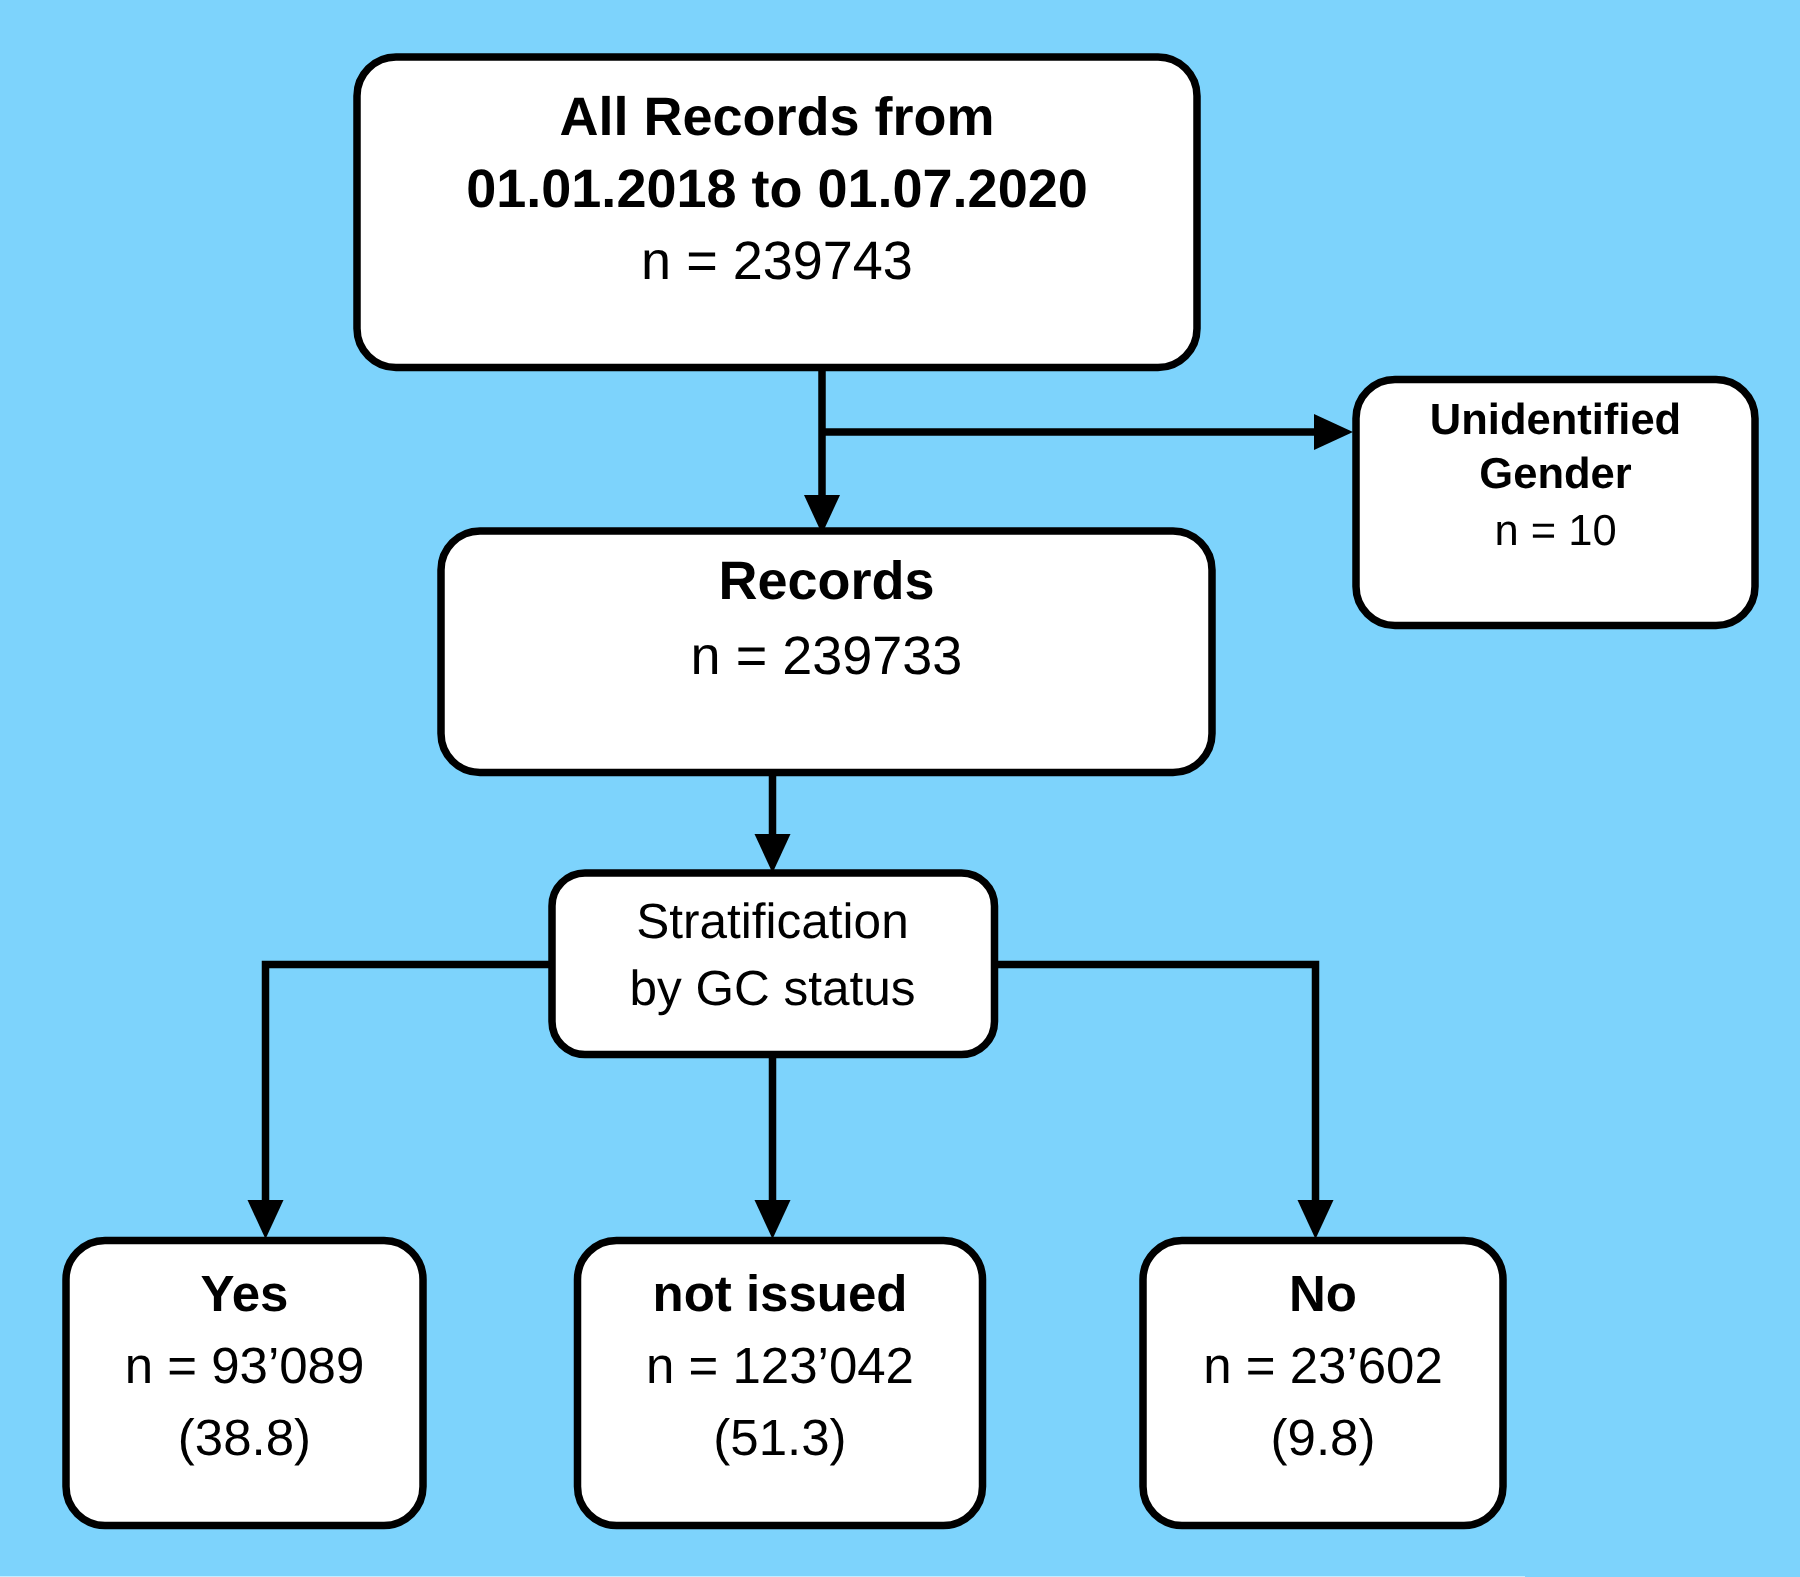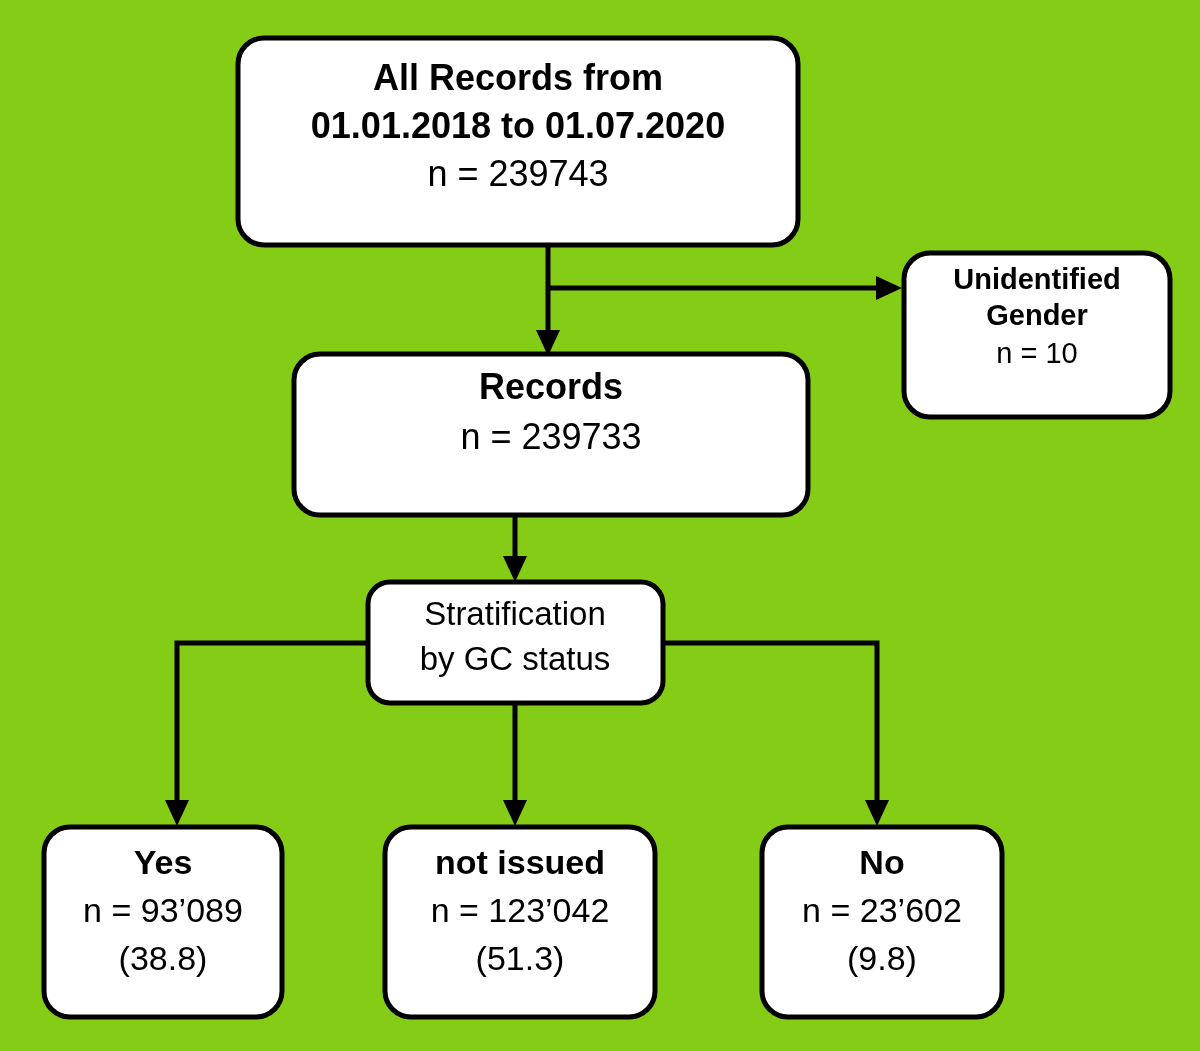--- a/index.html
+++ b/index.html
@@ -10,21 +10,21 @@
   body {
     width: 1200px;
     height: 1051px;
     font-family: "Liberation Sans", sans-serif;
     overflow: hidden;
   }
   #flowchart-root {
     position: relative;
     width: 1200px;
     height: 1051px;
-    background: #84cc16;
+    background: #7dd3fc;
   }
   svg.chart-svg {
     position: absolute;
     top: 0;
     left: 0;
     width: 1200px;
     height: 1051px;
     display: block;
   }
   .node-box {

